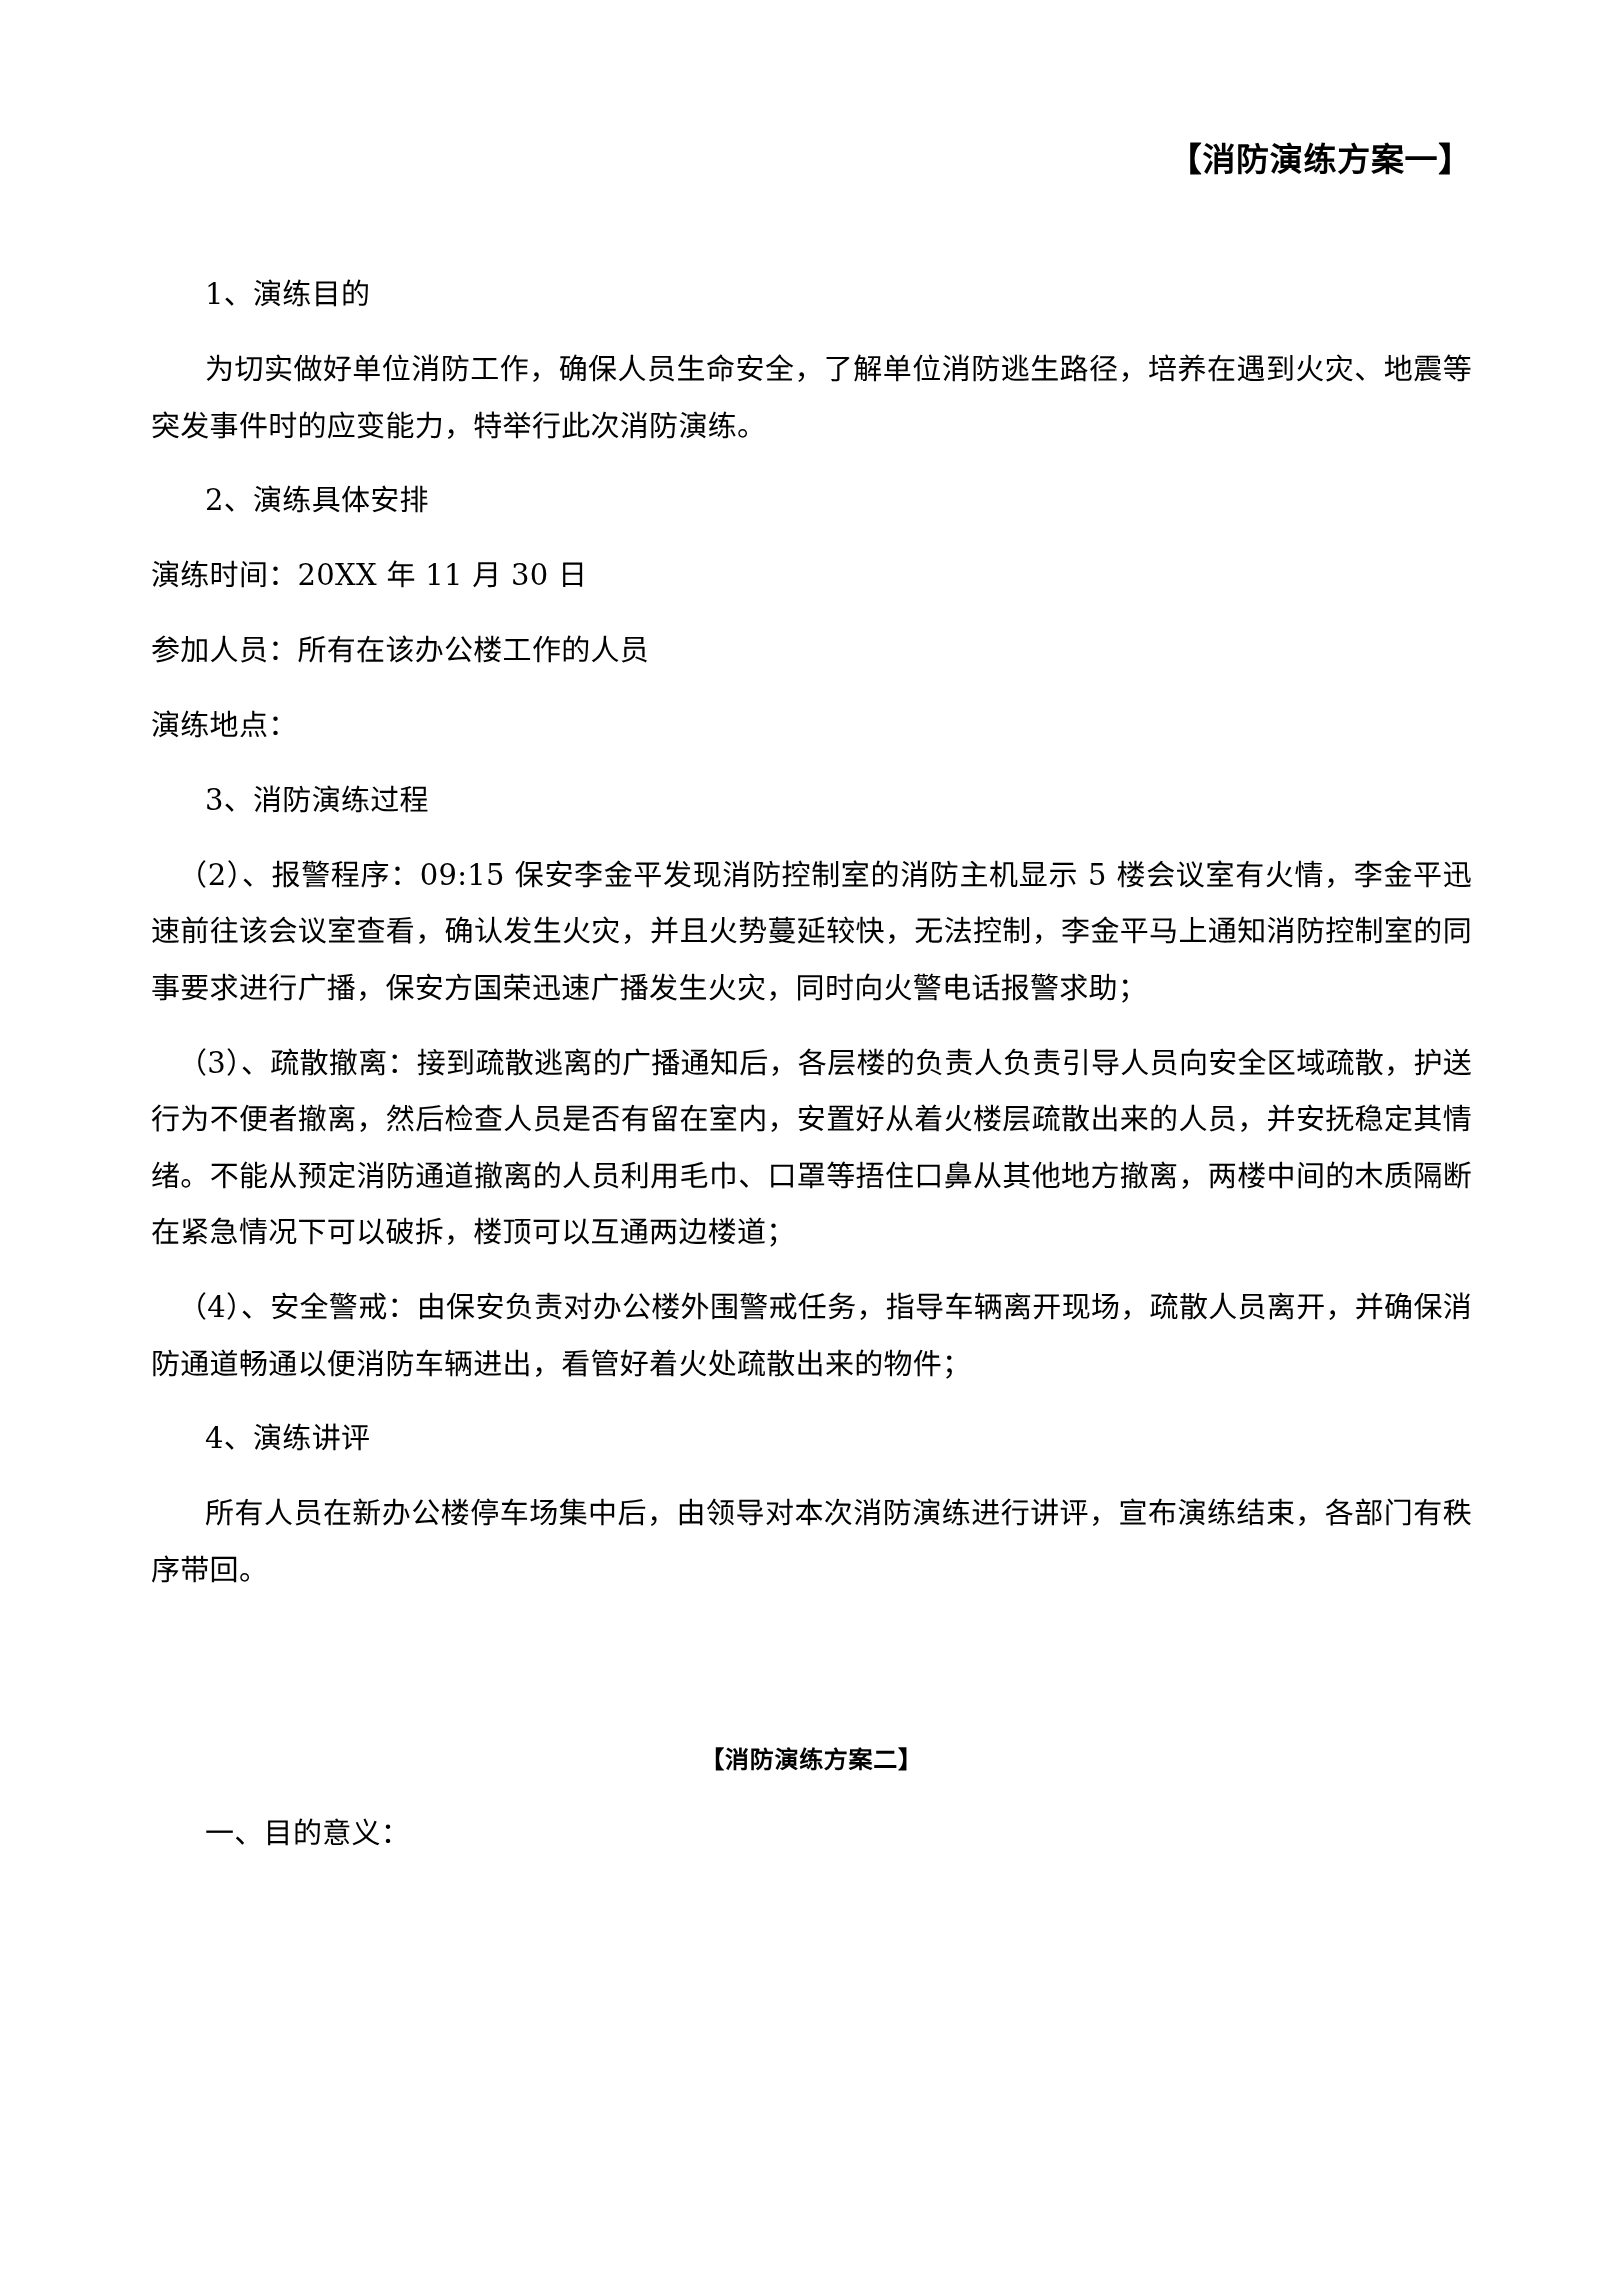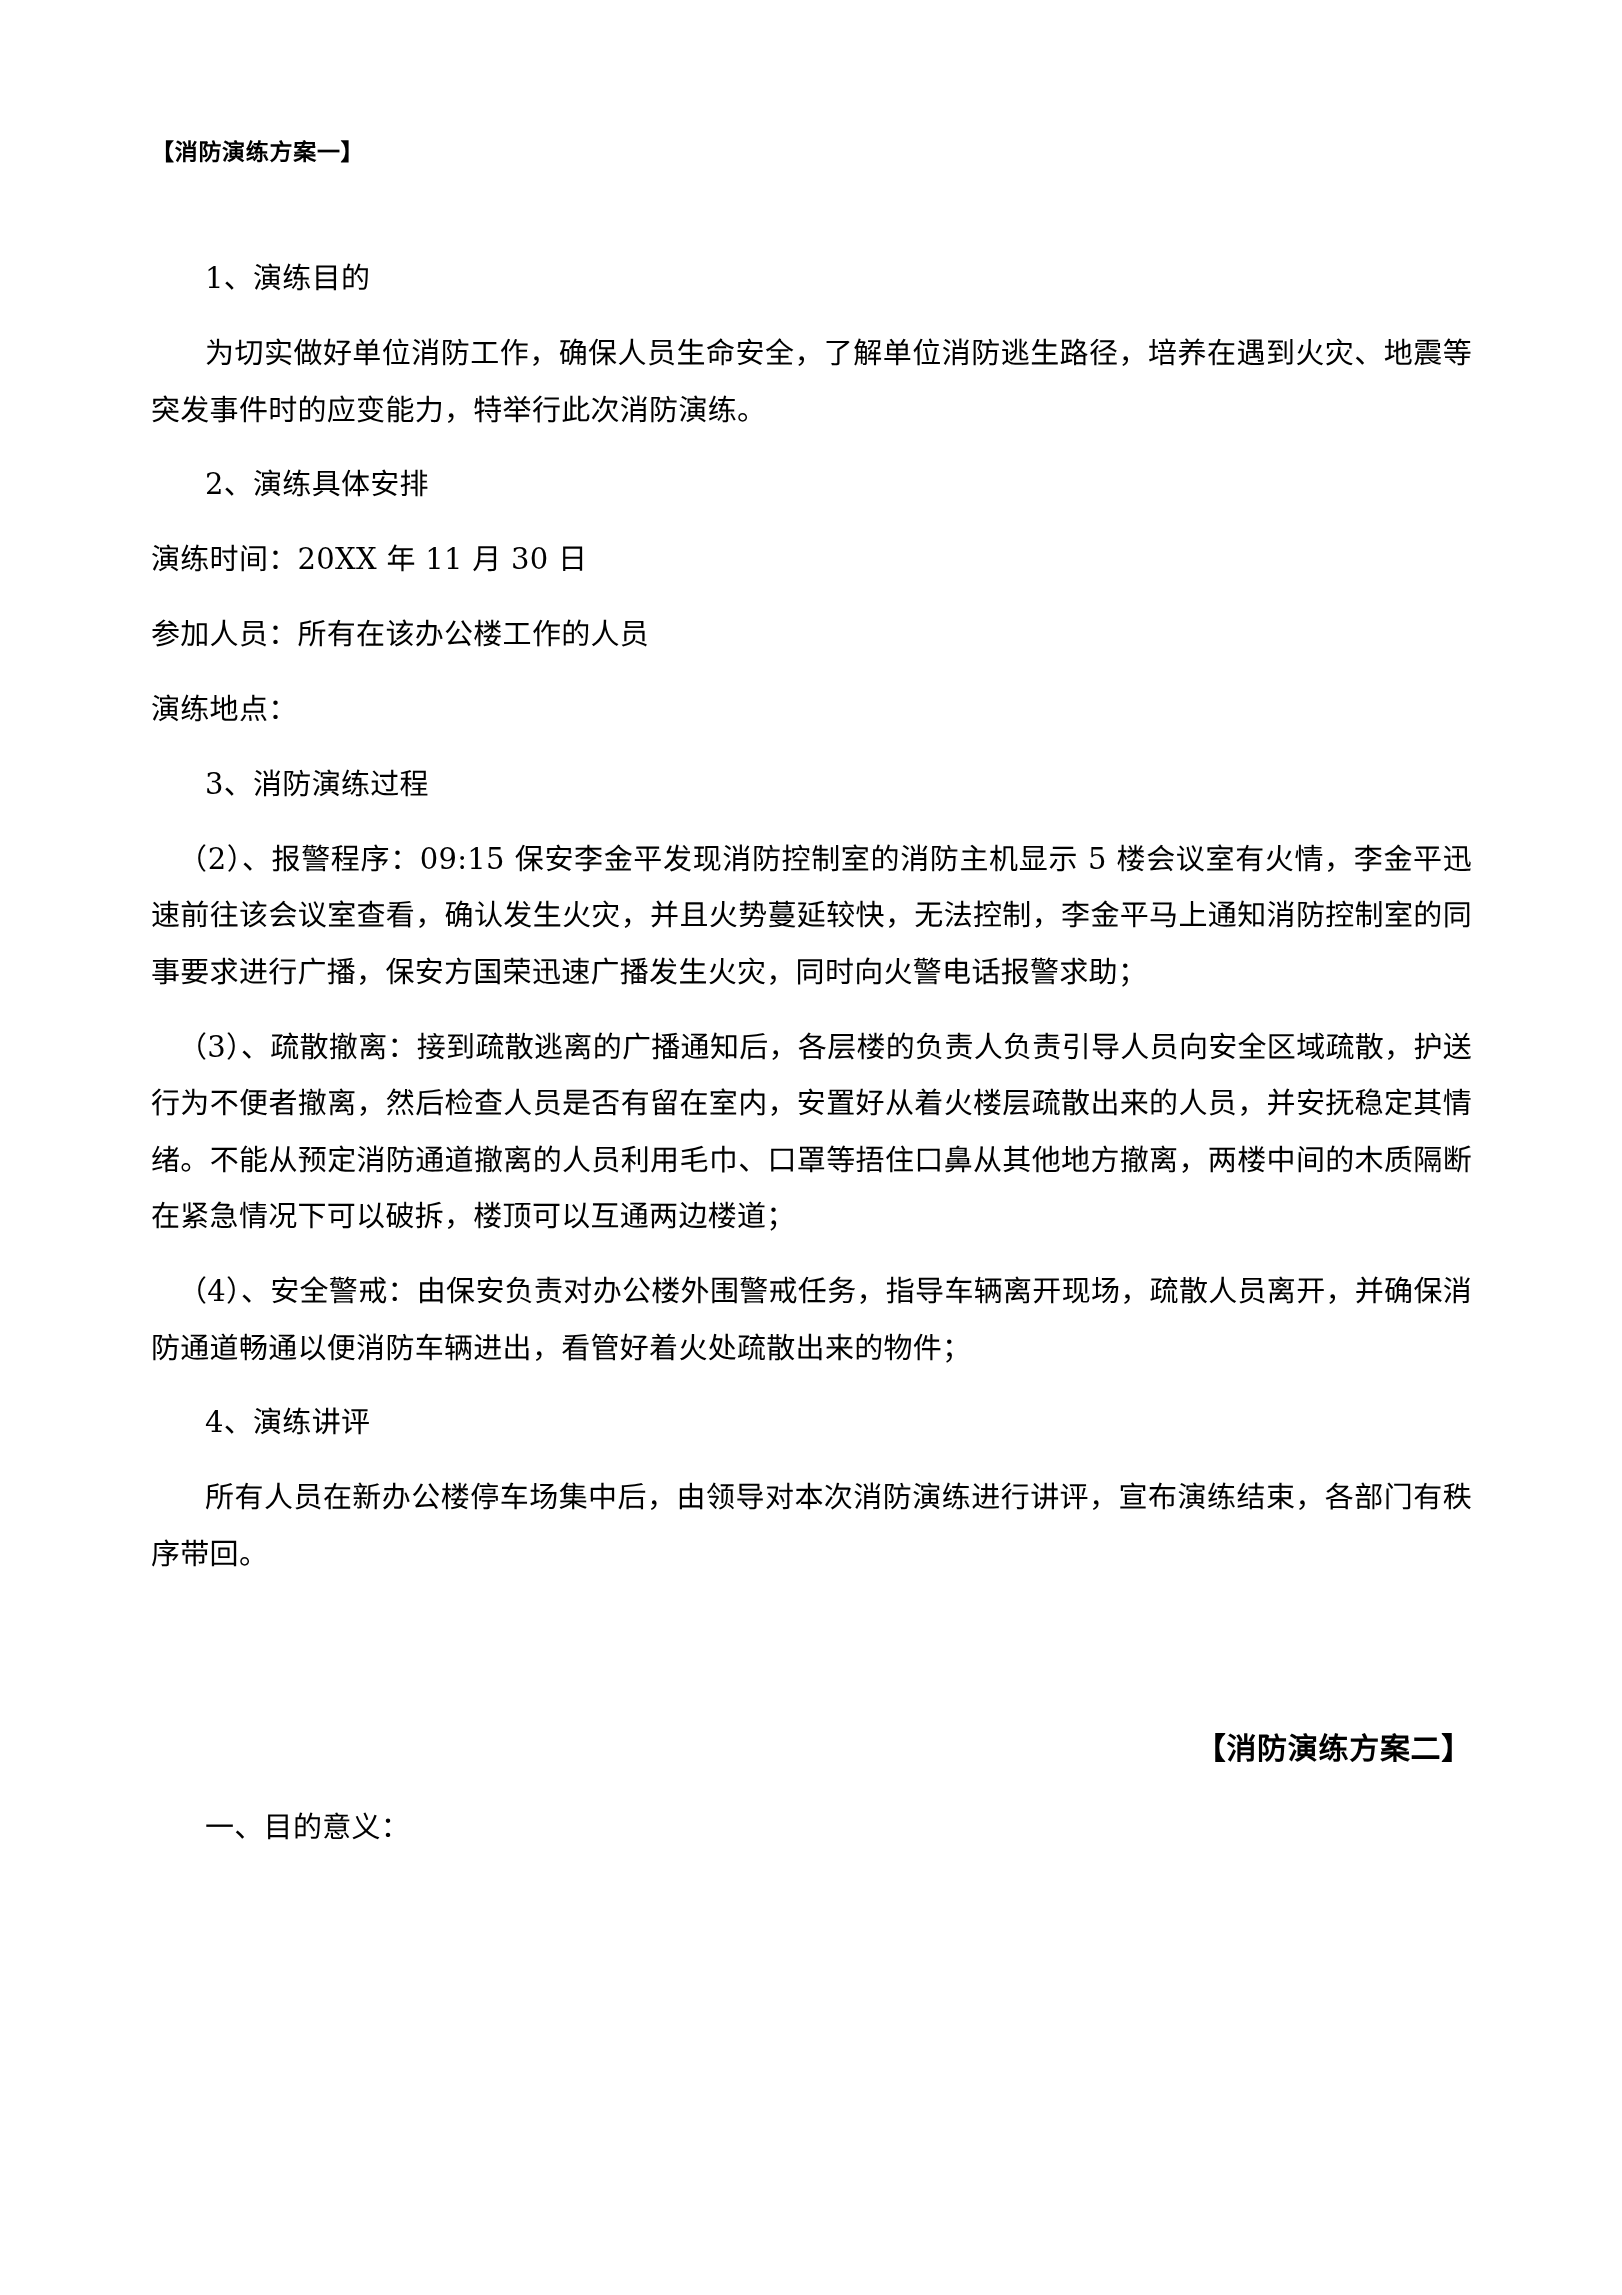--- a/index.html
+++ b/index.html
@@ -16,44 +16,44 @@
   }
   .page {
     box-sizing: border-box;
     width: 1623px;
     height: 2295px;
     padding: 118px 151px 105px 151px;
     background: #ffffff;
     position: relative;
   }
   .doc-title {
-    text-align: left;
-    font-size: 23px;
+    text-align: right;
+    font-size: 33px;
     font-weight: bold;
     letter-spacing: 0.7px;
     line-height: 1.6;
     margin: 16.4px 0 0 0;
     font-family: Liberation Sans, sans-serif;
   }
   .spacer-lg { height: 79px; }
   .spacer-xl { height: 124px; }
   .para {
     font-size: 29px;
     line-height: 1.95;
     margin: 0 0 18.3px 0;
     text-align: justify;
     text-justify: inter-ideograph;
     letter-spacing: 0.3px;
   }
   .indent-1 { text-indent: 54px; }
   .indent-half { text-indent: 27px; }
   .noindent { text-indent: 0; }
   .section-title-2 {
-    text-align: right;
-    font-size: 30px;
+    text-align: center;
+    font-size: 24px;
     font-weight: bold;
     letter-spacing: 0.7px;
     margin: 0 0 26px 0;
     line-height: 1.6;
   }
 </style>
 </head>
 <body>
 
 <div class="page">

